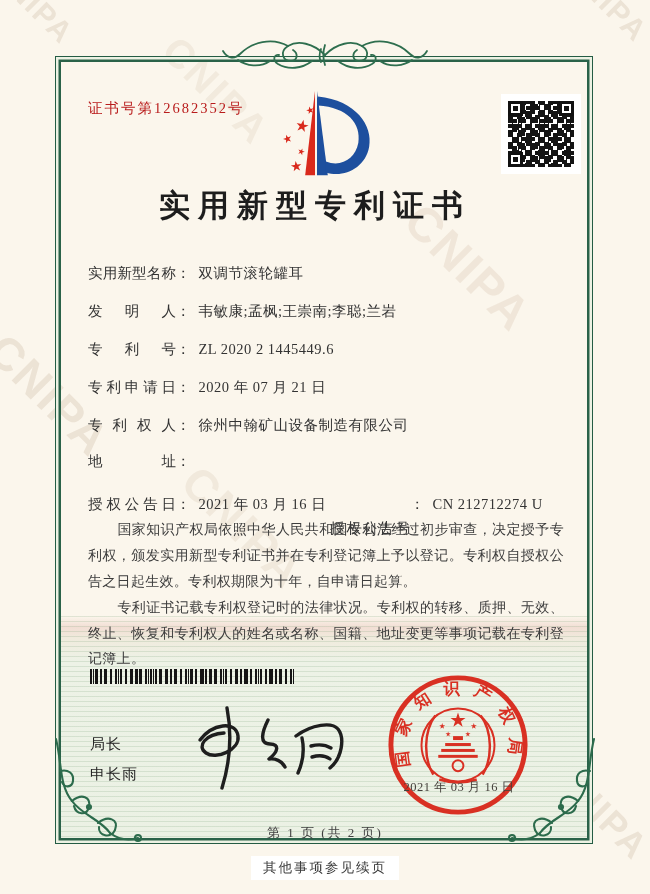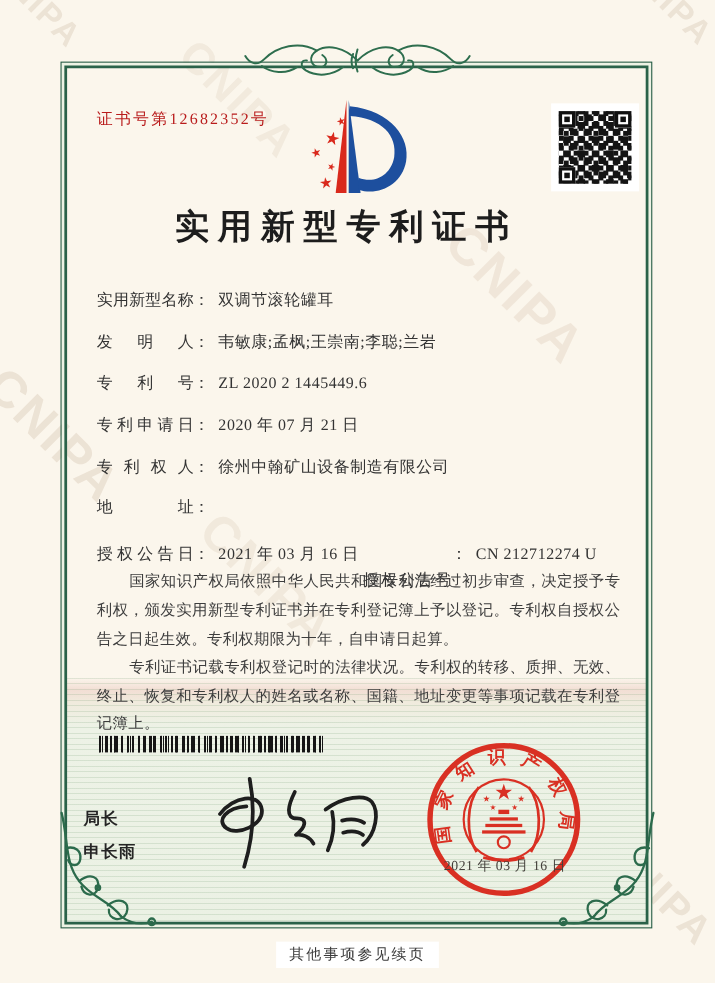--- a/index.html
+++ b/index.html
@@ -68,22 +68,22 @@
   .body-text p{margin:0;font-size:14px;line-height:1.85;letter-spacing:.3px;
     text-indent:2.1em;text-align:justify;color:#3d3d3d;}
   
   .barcode{
     position:absolute;left:90px;top:669px;width:204px;height:15px;z-index:6;
     background-image:
       repeating-linear-gradient(90deg,#151515 0 2px,transparent 2px 5px),
       repeating-linear-gradient(90deg,#151515 0 1px,transparent 1px 7px),
       repeating-linear-gradient(90deg,transparent 0 3px,#151515 3px 4px,transparent 4px 11px);
   }
-  .signer{position:absolute;left:76px;z-index:6;font-family:"Liberation Sans","DejaVu Sans",sans-serif;
-    font-size:15px;font-weight:bold;color:#252525;letter-spacing:1px;}
+  .signer{position:absolute;left:90px;z-index:6;font-family:"Liberation Sans","DejaVu Sans",sans-serif;
+    font-size:15px;font-weight:normal;color:#252525;letter-spacing:1px;}
   .signer-title{top:735px;}
   .signer-name{top:765px;text-align:right;}
   .signature{position:absolute;left:180px;top:700px;z-index:6;}
   .seal{position:absolute;left:384px;top:671px;z-index:6;opacity:.96;}
   .seal-date{position:absolute;left:392px;top:779px;width:134px;text-align:center;z-index:7;
     font-size:12.5px;color:#433f3a;letter-spacing:.5px;}
   .pagenum{position:absolute;left:0;width:650px;top:824px;text-align:center;z-index:6;
     font-size:13px;letter-spacing:2px;color:#3f3f3f;}
   .note{position:absolute;left:0;width:650px;top:856px;text-align:center;z-index:6;}
   .note span{display:inline-block;background:#fff;padding:3px 12px;font-size:13.5px;letter-spacing:2px;color:#3a3a3a;}
@@ -262,17 +262,18 @@
         <rect x="58" y="79" width="34" height="3"></rect>
         <rect x="55" y="85" width="40" height="3"></rect>
       </g>
       <text font-family="'Liberation Serif','DejaVu Serif',serif" font-size="16.5" font-weight="bold" fill="#d9291c" letter-spacing="13" text-anchor="middle">
         <textPath href="#arcT" startOffset="50%">国家知识产权局</textPath>
       </text>
     </svg>
   </div>
   <div class="seal-date">2021 年 03 月 16 日</div>
 
+  <div class="pagenum">第 1 页 (共 2 页)</div>
   <div class="note">
     <span>其他事项参见续页</span>
   </div>
 
 </div>
 
 </body></html>

